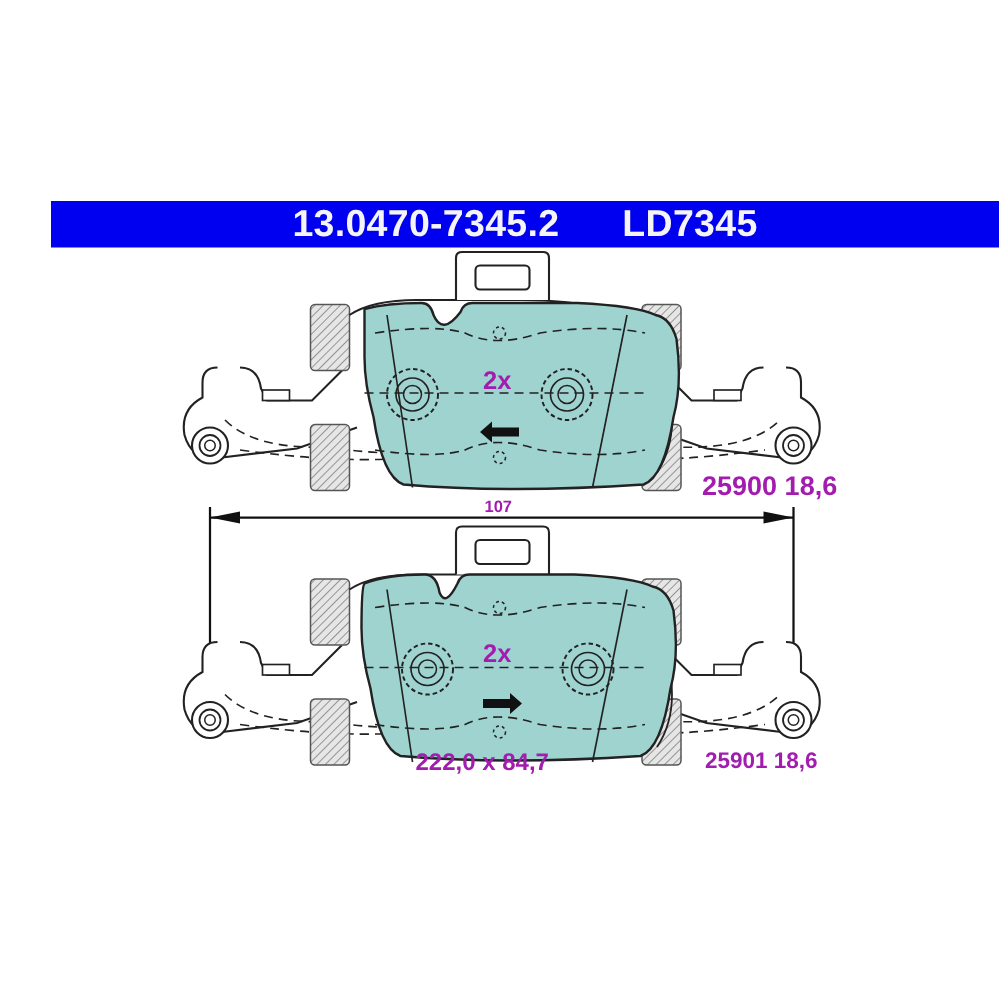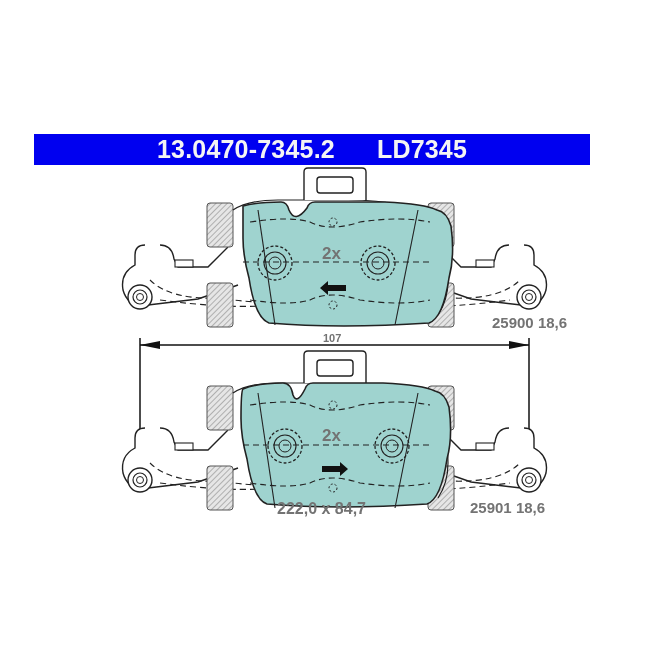--- a/index.html
+++ b/index.html
@@ -1,21 +1,21 @@
 <!DOCTYPE html>
 <html><head>
 <meta charset="utf-8">
 <style>
   html,body{margin:0;padding:0;background:#fff;}
   body{width:669px;height:669px;position:relative;overflow:hidden;font-family:"Liberation Sans",sans-serif;}
-  .banner{position:absolute;left:34px;top:134px;width:556px;height:31px;background:#0000f0;color:#f4f4f4;
+  .banner{position:absolute;left:34px;top:134px;width:632px;height:31px;background:#0000f0;color:#f4f4f4;
     font-weight:bold;font-size:25px;line-height:31px;text-align:center;letter-spacing:0.2px;}
   .banner span{display:inline-block;}
   .banner .gap{width:42px;}
-  .label{position:absolute;font-weight:bold;color:#737373;}
+  .label{position:absolute;font-weight:bold;color:#a21caf;}
   svg{position:absolute;left:0;top:0;}
 </style>
 </head>
 <body>
 
 <div class="banner">
   <span>13.0470-7345.2</span><span class="gap"></span><span>LD7345</span>
 </div>
 
 <svg width="669" height="669" viewBox="0 0 669 669">
@@ -108,21 +108,21 @@
     </g>
     <circle cx="333" cy="222" r="4" fill="none" stroke="#222" stroke-width="1" stroke-dasharray="2,2"></circle>
     <circle cx="333" cy="305" r="4" fill="none" stroke="#222" stroke-width="1" stroke-dasharray="2,2"></circle>
     <g>
       <path d="M322,283 h18 v-4 l8,7 l-8,7 v-4 h-18z" fill="#111"></path>
     </g>
   </g>
 </svg>
 
 <div class="label" style="left:322px;top:244px;font-size:17px;">2x</div>
-<div class="label" style="left:492px;top:314px;font-size:15px;text-align:right;">
+<div class="label" style="left:468px;top:314px;font-size:18px;text-align:right;">
   <span>25900</span> <span>18,6</span>
 </div>
 <div class="label" style="left:323px;top:332px;font-size:11px;">107</div>
 <div class="label" style="left:322px;top:426px;font-size:17px;">2x</div>
 <div class="label" style="left:470px;top:499px;font-size:15px;text-align:right;">
   <span>25901</span> <span>18,6</span>
 </div>
 <div class="label" style="left:277px;top:500px;font-size:16px;">222,0 x 84,7</div>
 
 </body></html>

